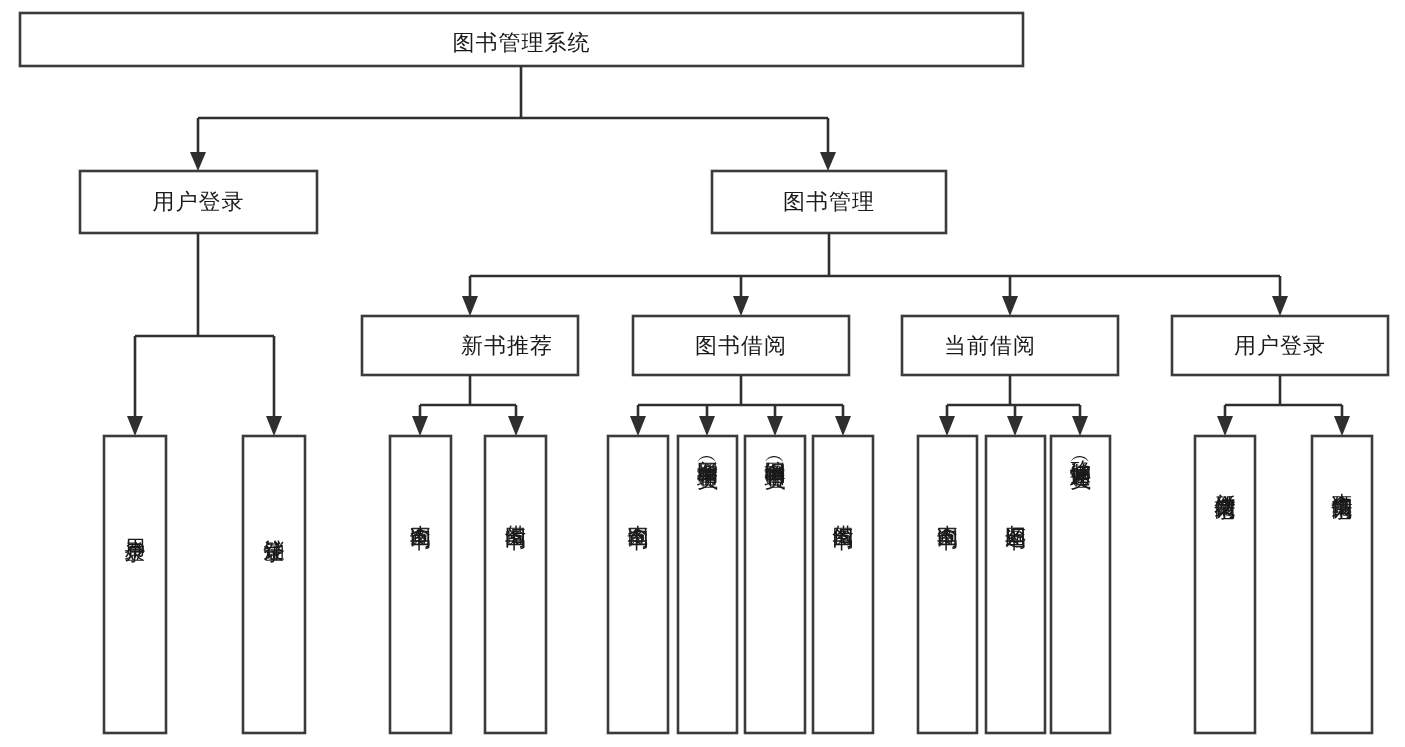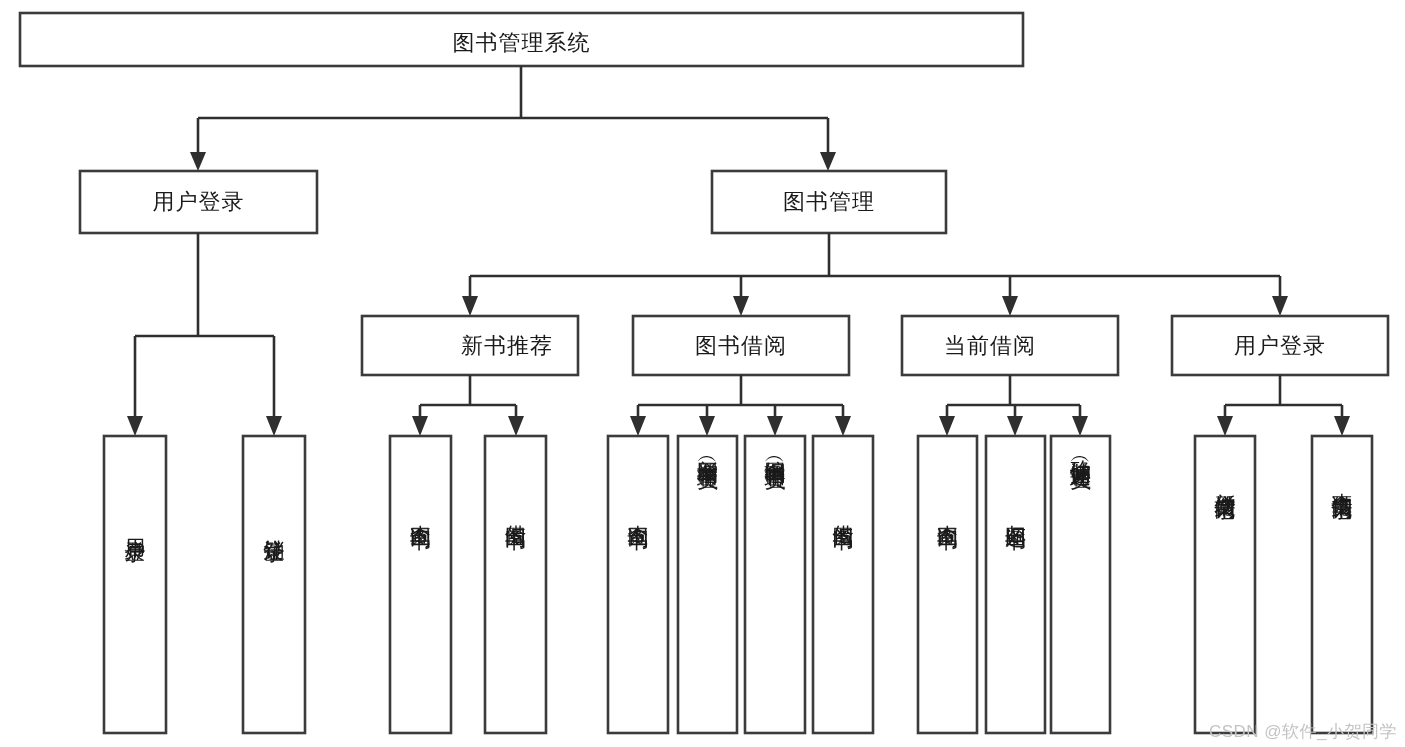--- a/index.html
+++ b/index.html
@@ -259,15 +259,14 @@
     <span class="vlabel-text">确认归还（管理员）</span>
   </div>
 
   <div class="vlabel-wrap" style="left:1195px; top:436px; width:60px; height:297px; padding-top:40px;">
     <span class="vlabel-text">新增借阅记录</span>
   </div>
   <div class="vlabel-wrap" style="left:1312px; top:436px; width:60px; height:297px; padding-top:40px;">
     <span class="vlabel-text">查询借阅记录</span>
   </div>
 
-  <div id="watermark">CSDN @软件_小贺同学</div>
 
 </div>
 
 </body></html>

